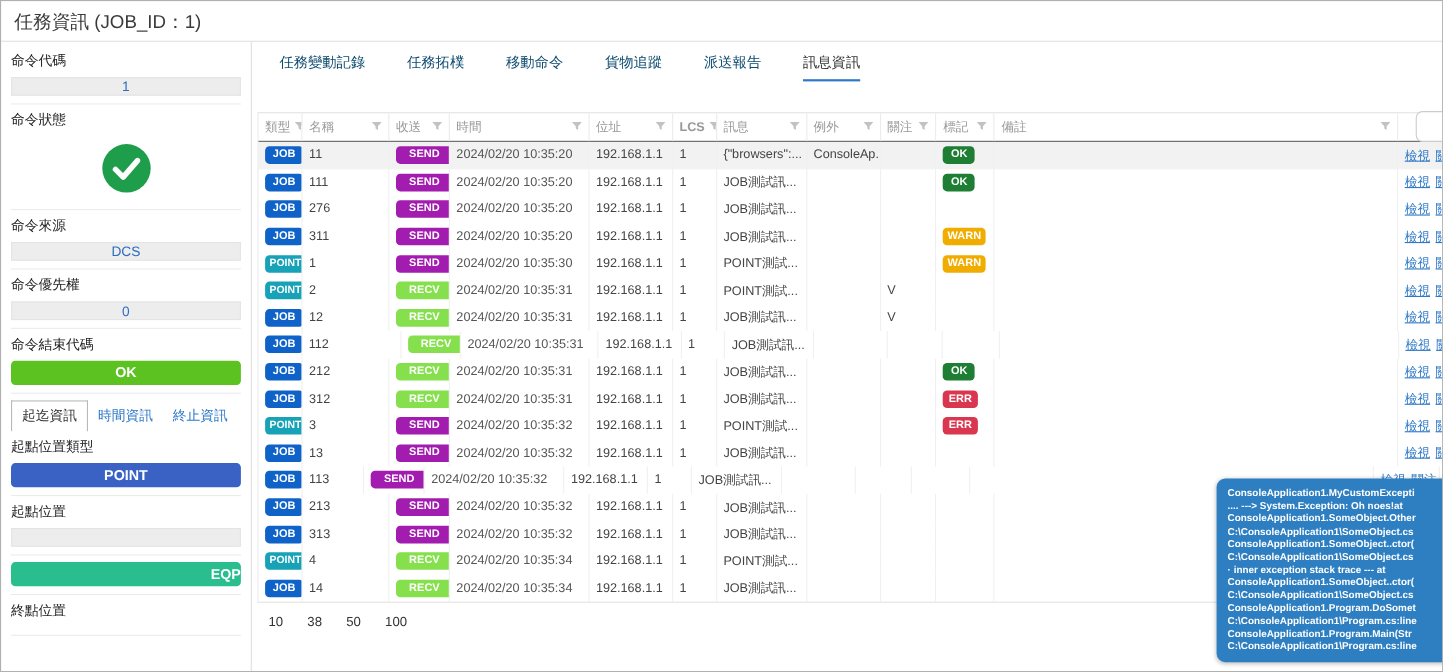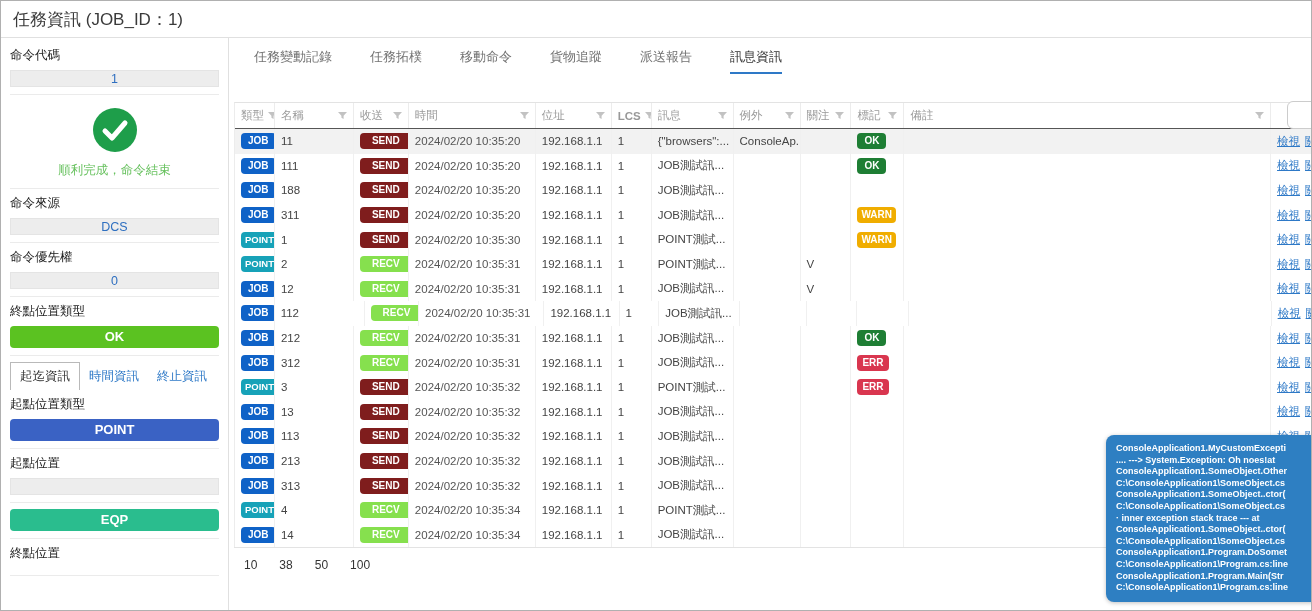--- a/index.html
+++ b/index.html
@@ -19,50 +19,50 @@
   .sfield { padding-bottom:7px; margin-bottom:6px; border-bottom:1px solid #ebebeb; }
   .slabel { font-size:12.5px; color:#222; margin:3px 0 6px 0; }
   .sval { height:17px; background:#ededed; border:1px solid #e4e4e4; color:#2e6fc0;
           text-align:center; font-size:12.5px; line-height:16px; }
   .statusblock { text-align:center; padding:6px 0 2px 0; }
   .statustext { color:#67c15e; font-size:12.5px; margin-top:5px; }
   .sbtn { height:22px; border-radius:4px; color:#fff; text-align:center; font-size:13px;
           line-height:22px; font-weight:600; cursor:pointer; }
   .sbtn.ok  { background:#5bc221; }
   .sbtn.pt  { background:#3a62c4; }
-  .sbtn.eqp { background:#2abd8e; }
+  .sbtn.eqp { background:#2abd8e;text-align:right; }
   .stabs { display:flex; font-size:12.5px; margin:2px 0 6px 0; align-items:flex-end; }
   .stab { padding:5px 9px; color:#2e79c7; cursor:pointer; }
   .stab.active { border:1px solid #b9b9b9; border-bottom:none; color:#333; background:#fff; }
 
   
   .main { flex:1; position:relative; padding:8px 0 0 5px; overflow:hidden; }
   .mtabs { display:flex; gap:38px; padding-left:20px; font-size:13px; margin-top:2px; }
-  .mtab { color:#737373; padding-bottom:6px; cursor:pointer; }
+  .mtab { color:#0c4a6e; padding-bottom:6px; cursor:pointer; }
   .mtab.active { color:#333; border-bottom:2px solid #2e79c7; }
   .btnrow { display:flex; gap:14px; padding-left:20px; margin-top:7px; }
   .obtn { border:1px solid #8aa4bf; border-radius:4px; background:#fff; padding:5px 13px;
           font-size:12px; color:#444; cursor:pointer; }
   .cutbtn { position:absolute; top:100px; right:-16px; width:40px; height:28px;
             border:1px solid #ccc; border-radius:6px; background:#fff; }
 
   
   .tbl { margin-top:28px; border-top:1px solid #e3e3e3; border-left:1px solid #ececec; width:1097px; }
   .thead { display:flex; height:26px; border-bottom:1px solid #555; color:#999; font-size:11.5px; }
   .th { display:flex; justify-content:space-between; align-items:center; gap:4px;
         padding:0 6px; border-right:1px solid #ececec; height:100%; overflow:hidden; white-space:nowrap; }
   .tr { display:flex; height:24.6px; font-size:11.5px; color:#444; }
   .tr.selected { background:#f2f2f2; }
   .td { display:flex; align-items:center; padding:0 6px; border-right:1px solid #f0f0f0;
         height:100%; overflow:hidden; white-space:nowrap; }
   .badge { display:inline-block; border-radius:4px; color:#fff; font-weight:bold;
            font-size:10px; line-height:16px; padding:0 7px; }
   .b-JOB   { background:#0f62c7; }
   .b-POINT { background:#17a2b8; padding:0 4px; font-size:9.5px; }
-  .b-SEND  { background:#7f1d1d; padding:0 12px; }
+  .b-SEND  { background:#a21caf; padding:0 12px; }
   .b-RECV  { background:#86e04e; padding:0 12px; }
   .b-OK    { background:#1e7e34; }
   .b-WARN  { background:#f0ad00; padding:0 4px; }
   .b-ERR   { background:#d9364f; padding:0 5px; }
   .rowlink { color:#2e79c7; text-decoration:underline; margin-right:5px; cursor:pointer; white-space:nowrap; }
   .timecell { color:#555; }
 
   
   .pager { display:flex; gap:22px; font-size:12px; color:#333; padding:10px 0 0 10px;
            border-top:1px solid #e3e3e3; margin-top:0px; width:1097px; }
@@ -86,43 +86,43 @@
   <div class="bodywrap">
 
     <div class="sidebar">
 
       <div class="sfield">
         <div class="slabel">命令代碼</div>
         <div class="sval">1</div>
       </div>
 
       <div class="sfield">
+        <div class="slabel">命令狀態</div>
         <div class="statusblock">
           <span class="chkcircle">
             <svg width="46" height="46" viewBox="0 0 46 46">
               <circle cx="23" cy="23" r="22" fill="#1e9e4a"></circle>
               <polyline points="13,24 20,31 33,16" fill="none" stroke="#fff" stroke-width="5" stroke-linecap="round" stroke-linejoin="round"></polyline>
             </svg>
           </span>
-          <div class="statustext">順利完成，命令結束</div>
         </div>
       </div>
 
       <div class="sfield">
         <div class="slabel">命令來源</div>
         <div class="sval">DCS</div>
       </div>
 
       <div class="sfield">
         <div class="slabel">命令優先權</div>
         <div class="sval">0</div>
       </div>
 
       <div class="sfield">
-        <div class="slabel">終點位置類型</div>
+        <div class="slabel">命令結束代碼</div>
         <div class="sbtn ok">OK</div>
       </div>
 
       <div class="stabs">
         <div class="stab active">起迄資訊</div>
         <div class="stab">時間資訊</div>
         <div class="stab">終止資訊</div>
       </div>
 
       <div class="sfield">
@@ -272,21 +272,21 @@
               <div class="td" style="width: 367px;"></div>
               <div class="td" style="width: 60px;">
                 <span class="rowlink">檢視</span>
                 <span class="rowlink">關注</span>
               </div>
             </div>
             <div class="tr">
               <div class="td" style="width: 40px;">
                 <span class="badge b-JOB">JOB</span>
               </div>
-              <div class="td" style="width: 79px;">188</div>
+              <div class="td" style="width: 79px;">276</div>
               <div class="td" style="width: 55px;">
                 <span class="badge b-SEND">SEND</span>
               </div>
               <div class="td timecell" style="width: 127px;">2024/02/20 10:35:20</div>
               <div class="td" style="width: 76px;">192.168.1.1</div>
               <div class="td" style="width: 40px;">1</div>
               <div class="td" style="width: 82px;">JOB測試訊...</div>
               <div class="td" style="width: 67px;"></div>
               <div class="td" style="width: 51px;"></div>
               <div class="td" style="width: 53px;"></div>
@@ -492,21 +492,21 @@
               <div class="td" style="width: 367px;"></div>
               <div class="td" style="width: 60px;">
                 <span class="rowlink">檢視</span>
                 <span class="rowlink">關注</span>
               </div>
             </div>
             <div class="tr">
               <div class="td" style="width: 40px;">
                 <span class="badge b-JOB">JOB</span>
               </div>
-              <div class="td" style="width: 79px;">113</div>
+              <div class="td" style="width: 56px;">113</div>
               <div class="td" style="width: 55px;">
                 <span class="badge b-SEND">SEND</span>
               </div>
               <div class="td timecell" style="width: 127px;">2024/02/20 10:35:32</div>
               <div class="td" style="width: 76px;">192.168.1.1</div>
               <div class="td" style="width: 40px;">1</div>
               <div class="td" style="width: 82px;">JOB測試訊...</div>
               <div class="td" style="width: 67px;"></div>
               <div class="td" style="width: 51px;"></div>
               <div class="td" style="width: 53px;"></div>

